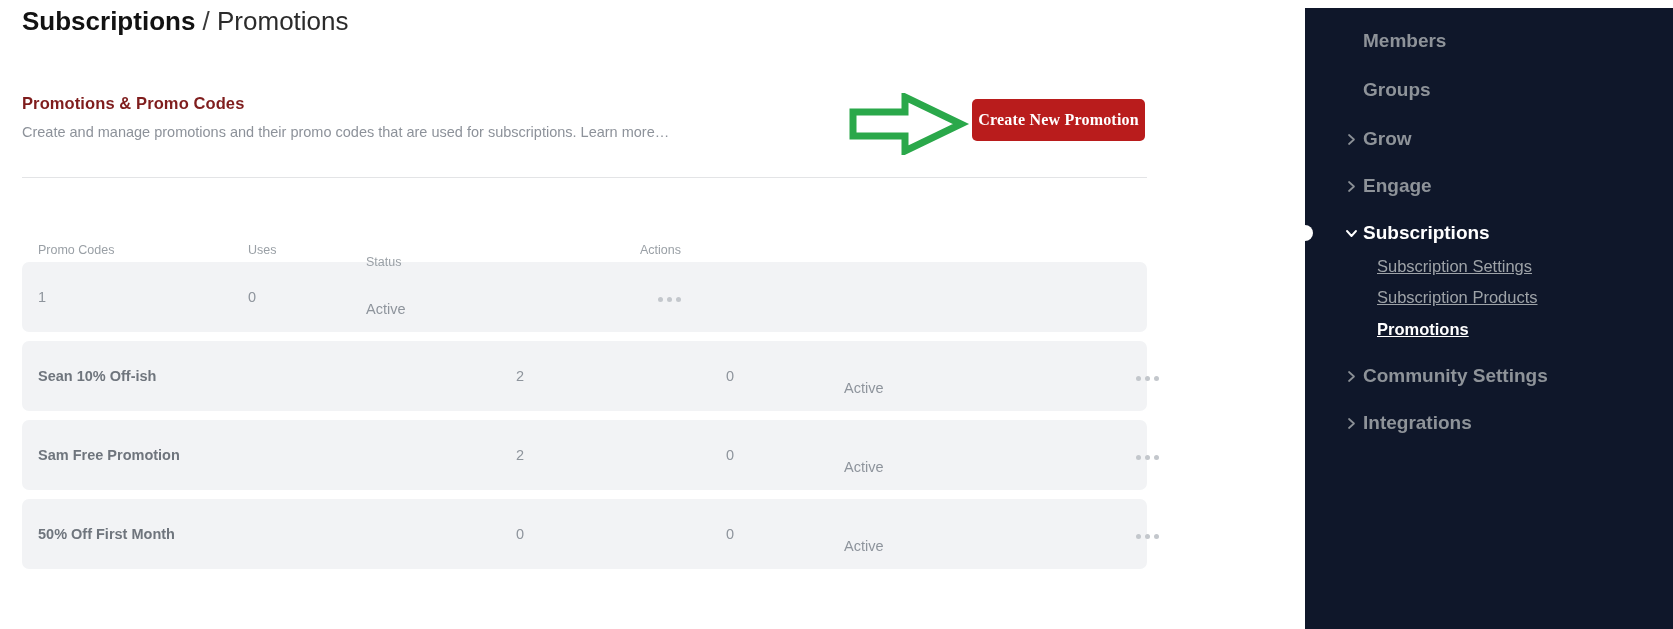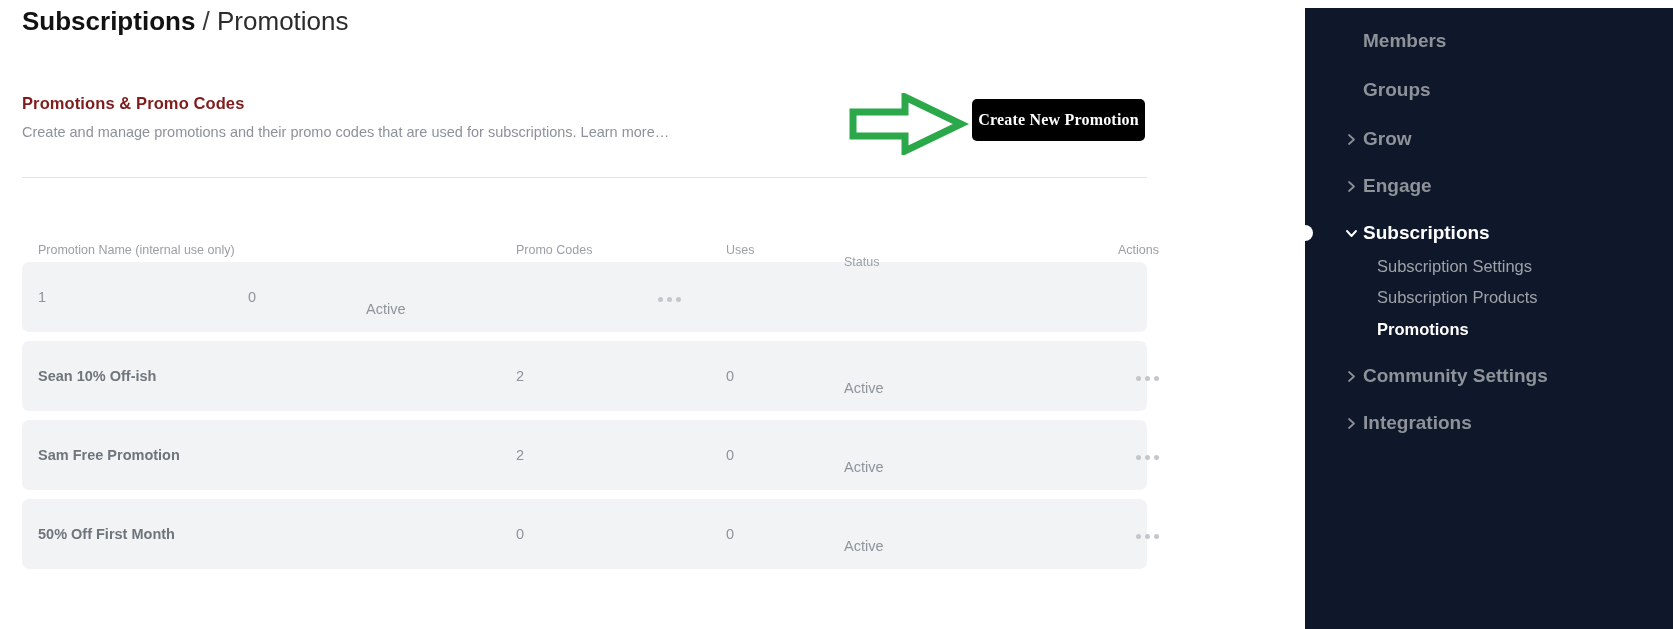--- a/index.html
+++ b/index.html
@@ -41,21 +41,21 @@
   .section-sub {
     position: absolute; left: 22px; top: 124px;
     font-size: 14.5px;
     color: #8d929a;
     white-space: nowrap;
   }
 
   .create-btn {
     position: absolute; left: 972px; top: 99px;
     width: 173px; height: 42px;
-    background: #000000;
+    background: #b91c1c;
     border: none; border-radius: 5px;
     color: #ffffff;
     font-family: "Liberation Serif", serif;
     font-weight: bold;
     font-size: 16px;
     letter-spacing: 0.2px;
     cursor: pointer;
     display: flex; align-items: center; justify-content: center;
   }
 
@@ -143,20 +143,21 @@
     position: absolute; left: 0;
     height: 26px;
     display: flex; align-items: center;
     white-space: nowrap;
     cursor: pointer;
   }
   .sub-label {
     position: absolute; left: 72px;
     font-size: 16.5px;
     color: #9ea3a8;
+    text-decoration: underline;
   }
   .sub-item.current .sub-label { color: #ffffff; font-weight: bold; }
 
   .active-dot {
     position: absolute; left: -8px; top: 217px;
     width: 16px; height: 16px;
     background: #ffffff;
     border-radius: 50%;
   }
 </style>
@@ -179,21 +180,20 @@
         <path d="M8 19 H60 V4 L116 31 L60 58 V43 H8 Z" stroke="#2aa84a" stroke-width="7" stroke-linejoin="miter" fill="none"></path>
       </svg>
     </div>
 
     <button class="create-btn">Create New Promotion</button>
 
     <div class="divider"></div>
 
     <div class="table-wrap">
       <div class="t-head">
-        <div class="c-name">Promotion Name (internal use only)</div>
         <div class="c-codes">Promo Codes</div>
         <div class="c-uses">Uses</div>
         <div class="c-status">Status</div>
         <div class="c-act">Actions</div>
       </div>
       <div id="rows">
           <div class="t-row">
             <div class="cell c-codes">1</div>
             <div class="cell c-uses">0</div>
             <div class="cell c-status">Active</div>

